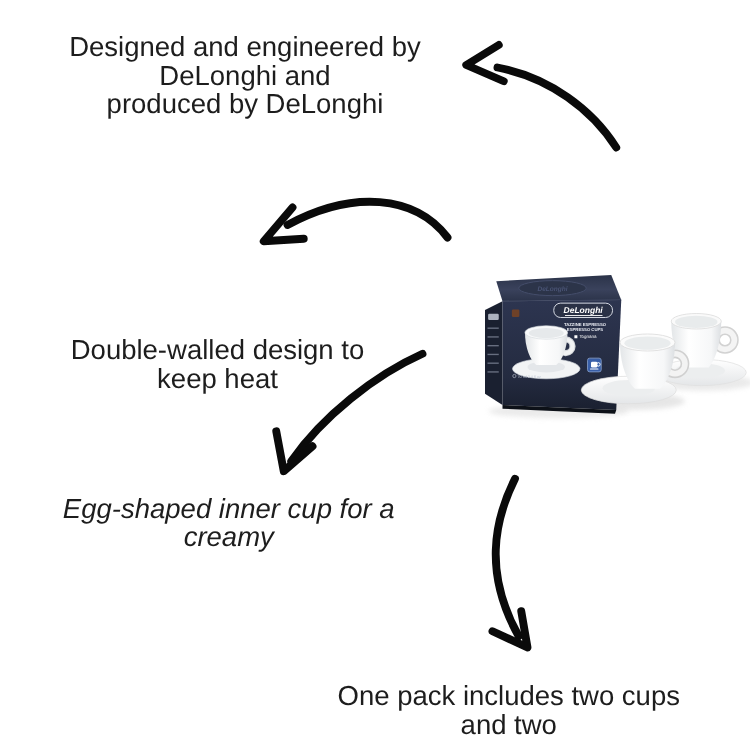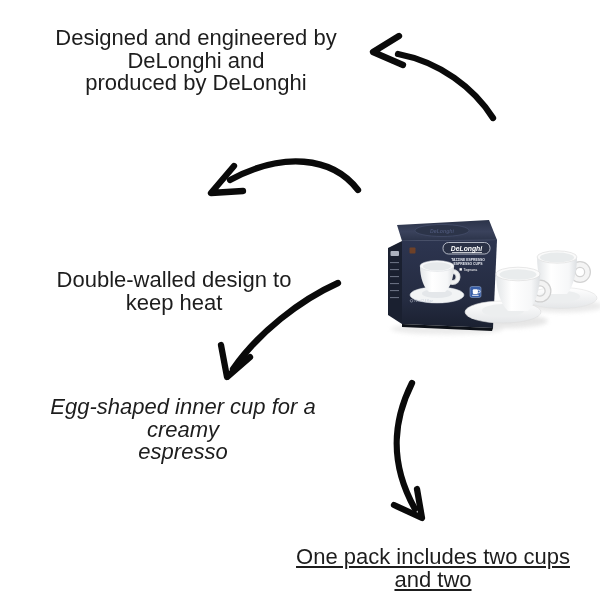--- a/index.html
+++ b/index.html
@@ -26,24 +26,23 @@
   <span class="line">Designed and engineered by DeLonghi and</span>
   <span class="line">produced by DeLonghi</span>
 </div>
 
 <div class="note" style="left:30px;top:229px;width:288px;margin-top:40px;">
   <span class="line">Double-walled design to keep heat</span>
 </div>
 
 <div class="note" style="left:33px;top:396px;width:300px;font-style:italic;">
   <span class="line">Egg-shaped inner cup for a creamy</span>
-  <span class="line">espresso</span>
 </div>
 
-<div class="note" style="left:282px;top:546px;width:302px;text-decoration:underline;">
+<div class="note" style="left:256px;top:546px;width:302px;">
   <span class="line">One pack includes two cups and two</span>
 </div>
 
 <svg id="art" width="600" height="600" viewBox="0 0 600 600">
   <defs>
     <linearGradient id="gradTop" x1="0" y1="0" x2="0" y2="1">
       <stop offset="0" stop-color="#2b3349"></stop>
       <stop offset="0.55" stop-color="#3a425c"></stop>
       <stop offset="1" stop-color="#2b3349"></stop>
     </linearGradient>

